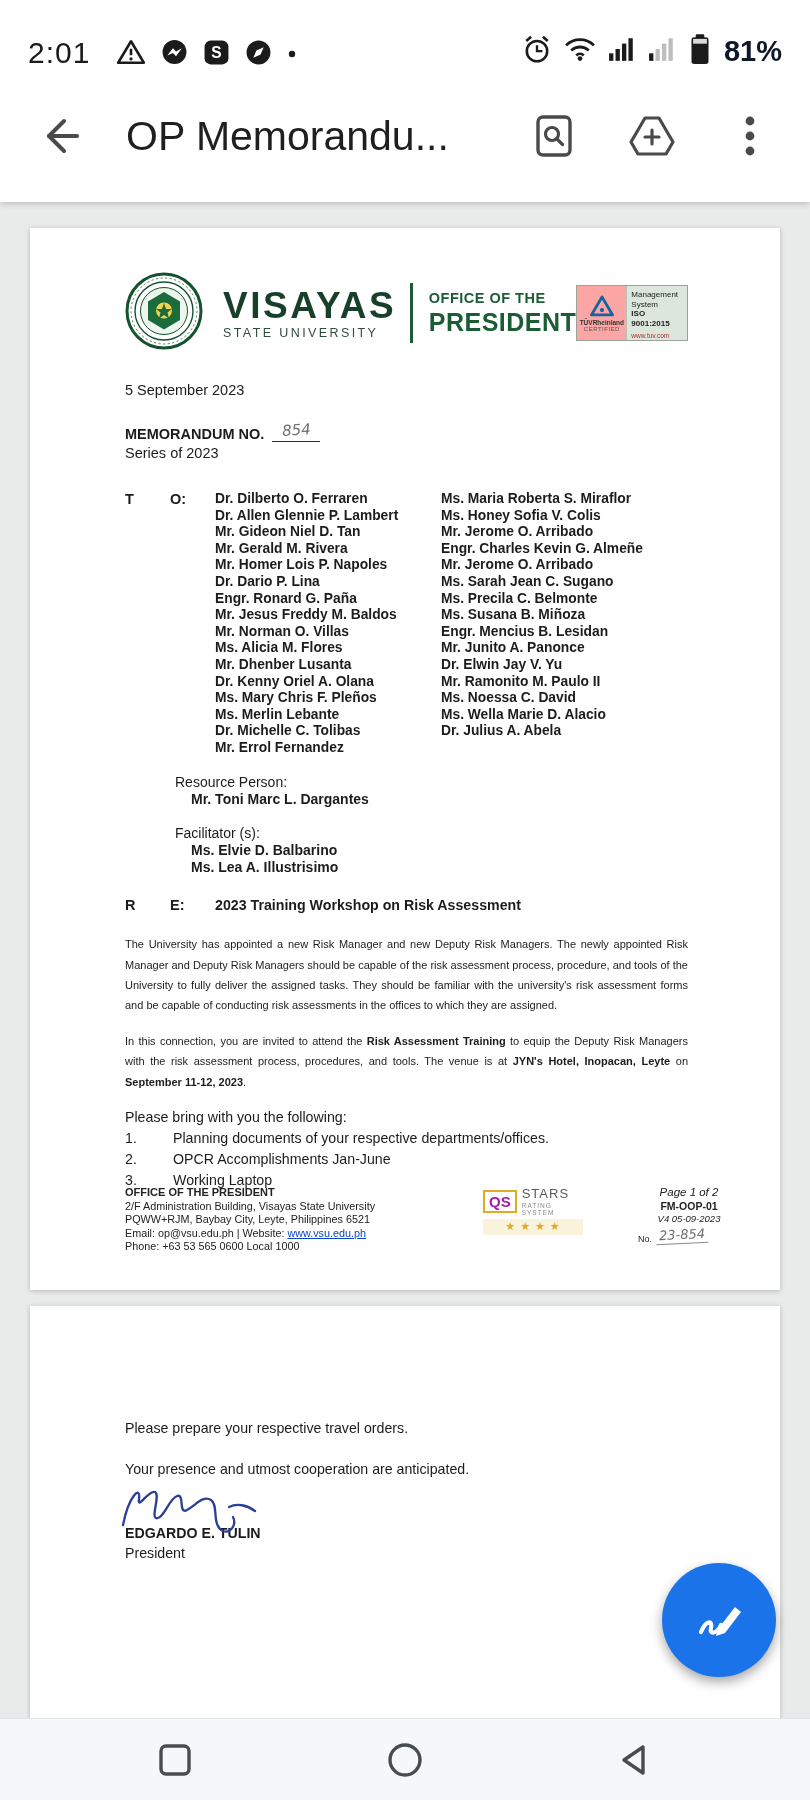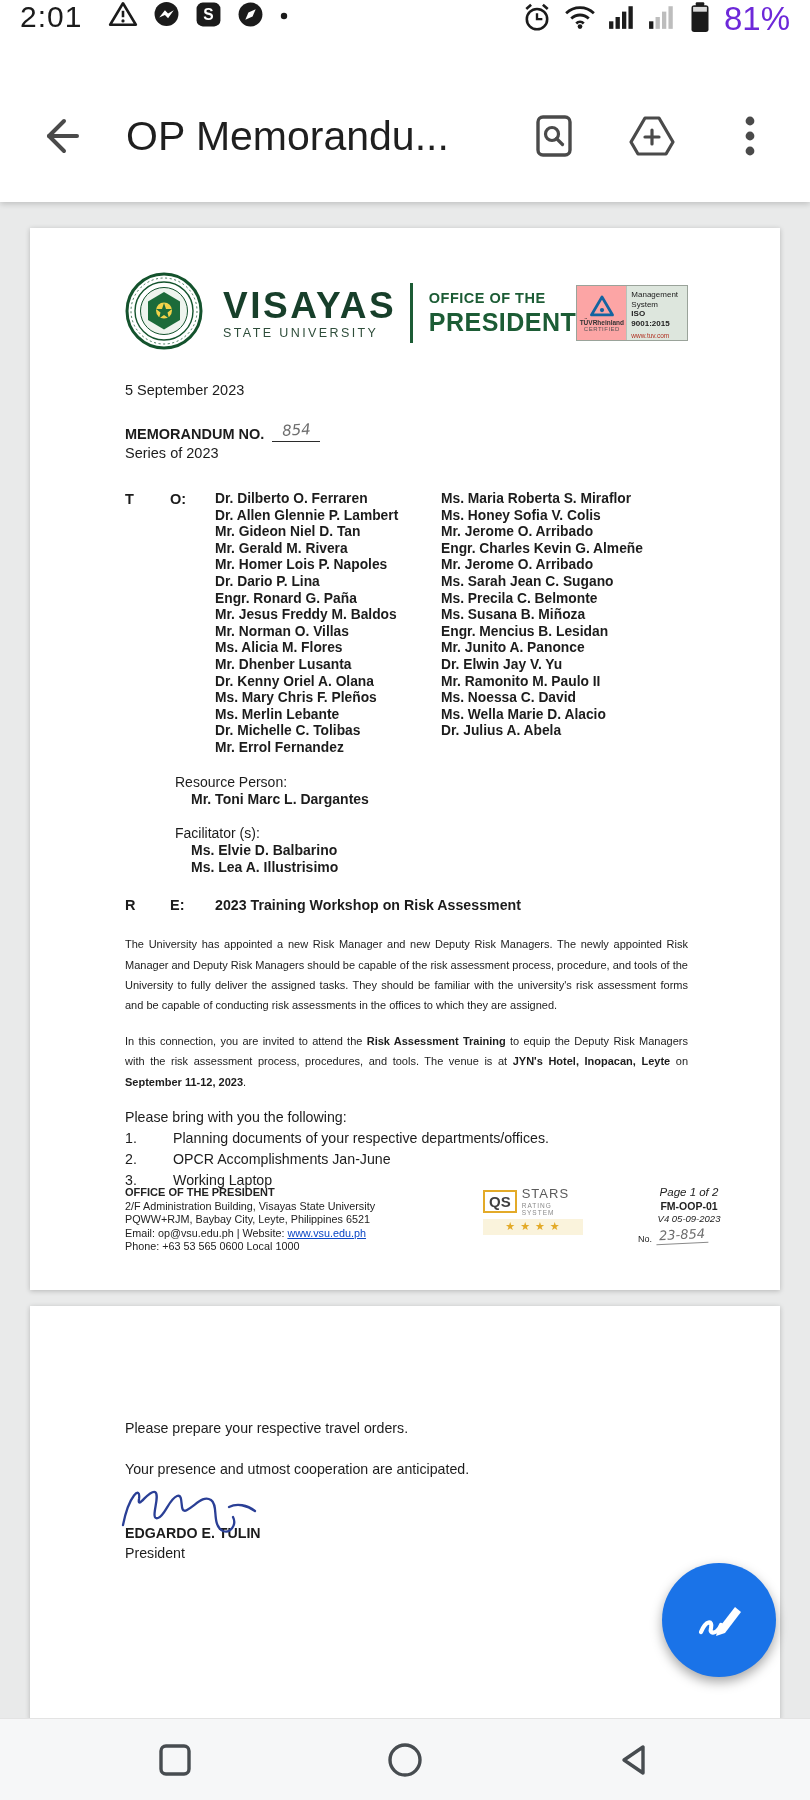--- a/index.html
+++ b/index.html
@@ -2,25 +2,25 @@
 <html><head>
 <meta charset="utf-8">
 <style>
   * { margin:0; padding:0; box-sizing:border-box; }
   html,body { background:#ffffff; }
   body { font-family:"Liberation Sans", sans-serif; color:#1c1c1c; }
   .screen { position:relative; width:810px; height:1800px; background:#e9eaea; overflow:hidden; }
 
   
   .status-bar { position:absolute; top:0; left:0; right:0; height:70px; background:#fff;
-    display:flex; align-items:flex-start; padding:0 20px; z-index:30; }
+    display:flex; align-items:flex-end; padding:0 28px; z-index:30; }
   .status-time { font-size:30px; color:#1b1b1b; letter-spacing:1px; }
   .status-left-icons { display:flex; align-items:center; gap:15px; margin-left:26px; }
   .status-right { margin-left:auto; display:flex; align-items:center; gap:12px; }
-  .status-batt-pct { font-size:33px; color:#6d28d9; }
+  .status-batt-pct { font-size:29px; color:#0f172a;font-weight:bold; }
 
   
   .app-bar { position:absolute; top:70px; left:0; right:0; height:132px; background:#fff;
     display:flex; align-items:center; padding:0 34px; z-index:29;
     box-shadow:0 2px 6px rgba(0,0,0,0.18); }
   .back-btn { width:52px; height:52px; display:flex; align-items:center; justify-content:center; cursor:pointer; }
   .app-title { margin-left:40px; font-size:41px; color:#1f1f1f; white-space:nowrap; overflow:hidden; }
   .app-actions { margin-left:auto; display:flex; align-items:center; gap:46px; }
   .app-action { width:52px; height:52px; display:flex; align-items:center; justify-content:center; cursor:pointer; }
 
@@ -76,21 +76,21 @@
   .bring-item { display:flex; font-size:14.2px; line-height:20px; margin-top:1px; }
   .bring-num { width:48px; flex:0 0 48px; }
 
   
   .p1-footer { position:absolute; left:95px; right:40px; bottom:36px; display:flex; align-items:flex-start; }
   .foot-left { width:330px; font-size:10.8px; line-height:13.6px; color:#222; }
   .foot-office { font-weight:bold; font-size:11px; }
   .foot-link { color:#0b47c4; text-decoration:underline; cursor:pointer; }
   .qs-badge { margin-left:28px; width:100px; }
   .qs-top { display:flex; align-items:center; }
-  .qs-logo { border:2px solid #e3aa28; color:#404040; font-weight:bold; font-size:15px; padding:1px 4px; background:#fff; }
+  .qs-logo { border:2px solid #e3aa28; color:#a21caf; font-weight:bold; font-size:15px; padding:1px 4px; background:#fff; }
   .qs-wordblock { margin-left:5px; }
   .qs-stars-word { font-size:13px; font-weight:normal; color:#5a5a5a; letter-spacing:1px; line-height:16px; }
   .qs-rating { font-size:6.5px; color:#8a8a8a; letter-spacing:1px; }
   .qs-starrow { margin-top:3px; background:#faf3dc; text-align:center; font-size:11px; color:#e3aa28; letter-spacing:5px; padding:1px 0 2px 4px; }
   .foot-right { margin-left:auto; width:102px; font-size:11px; color:#222;text-align:center; }
   .fr-page { font-style:italic; font-size:11.5px; }
   .fr-code { font-weight:bold; font-size:10.5px; margin-top:2px; }
   .fr-ver { font-style:italic; font-size:9.5px; margin-top:1px; }
   .fr-no { margin-top:3px; font-size:9px; display:flex; align-items:flex-end; }
   .fr-no-val { font-size:13px; margin-left:4px; transform:rotate(-3deg); border-bottom:1px solid #8a8a8a; padding:0 3px 1px 3px; }

